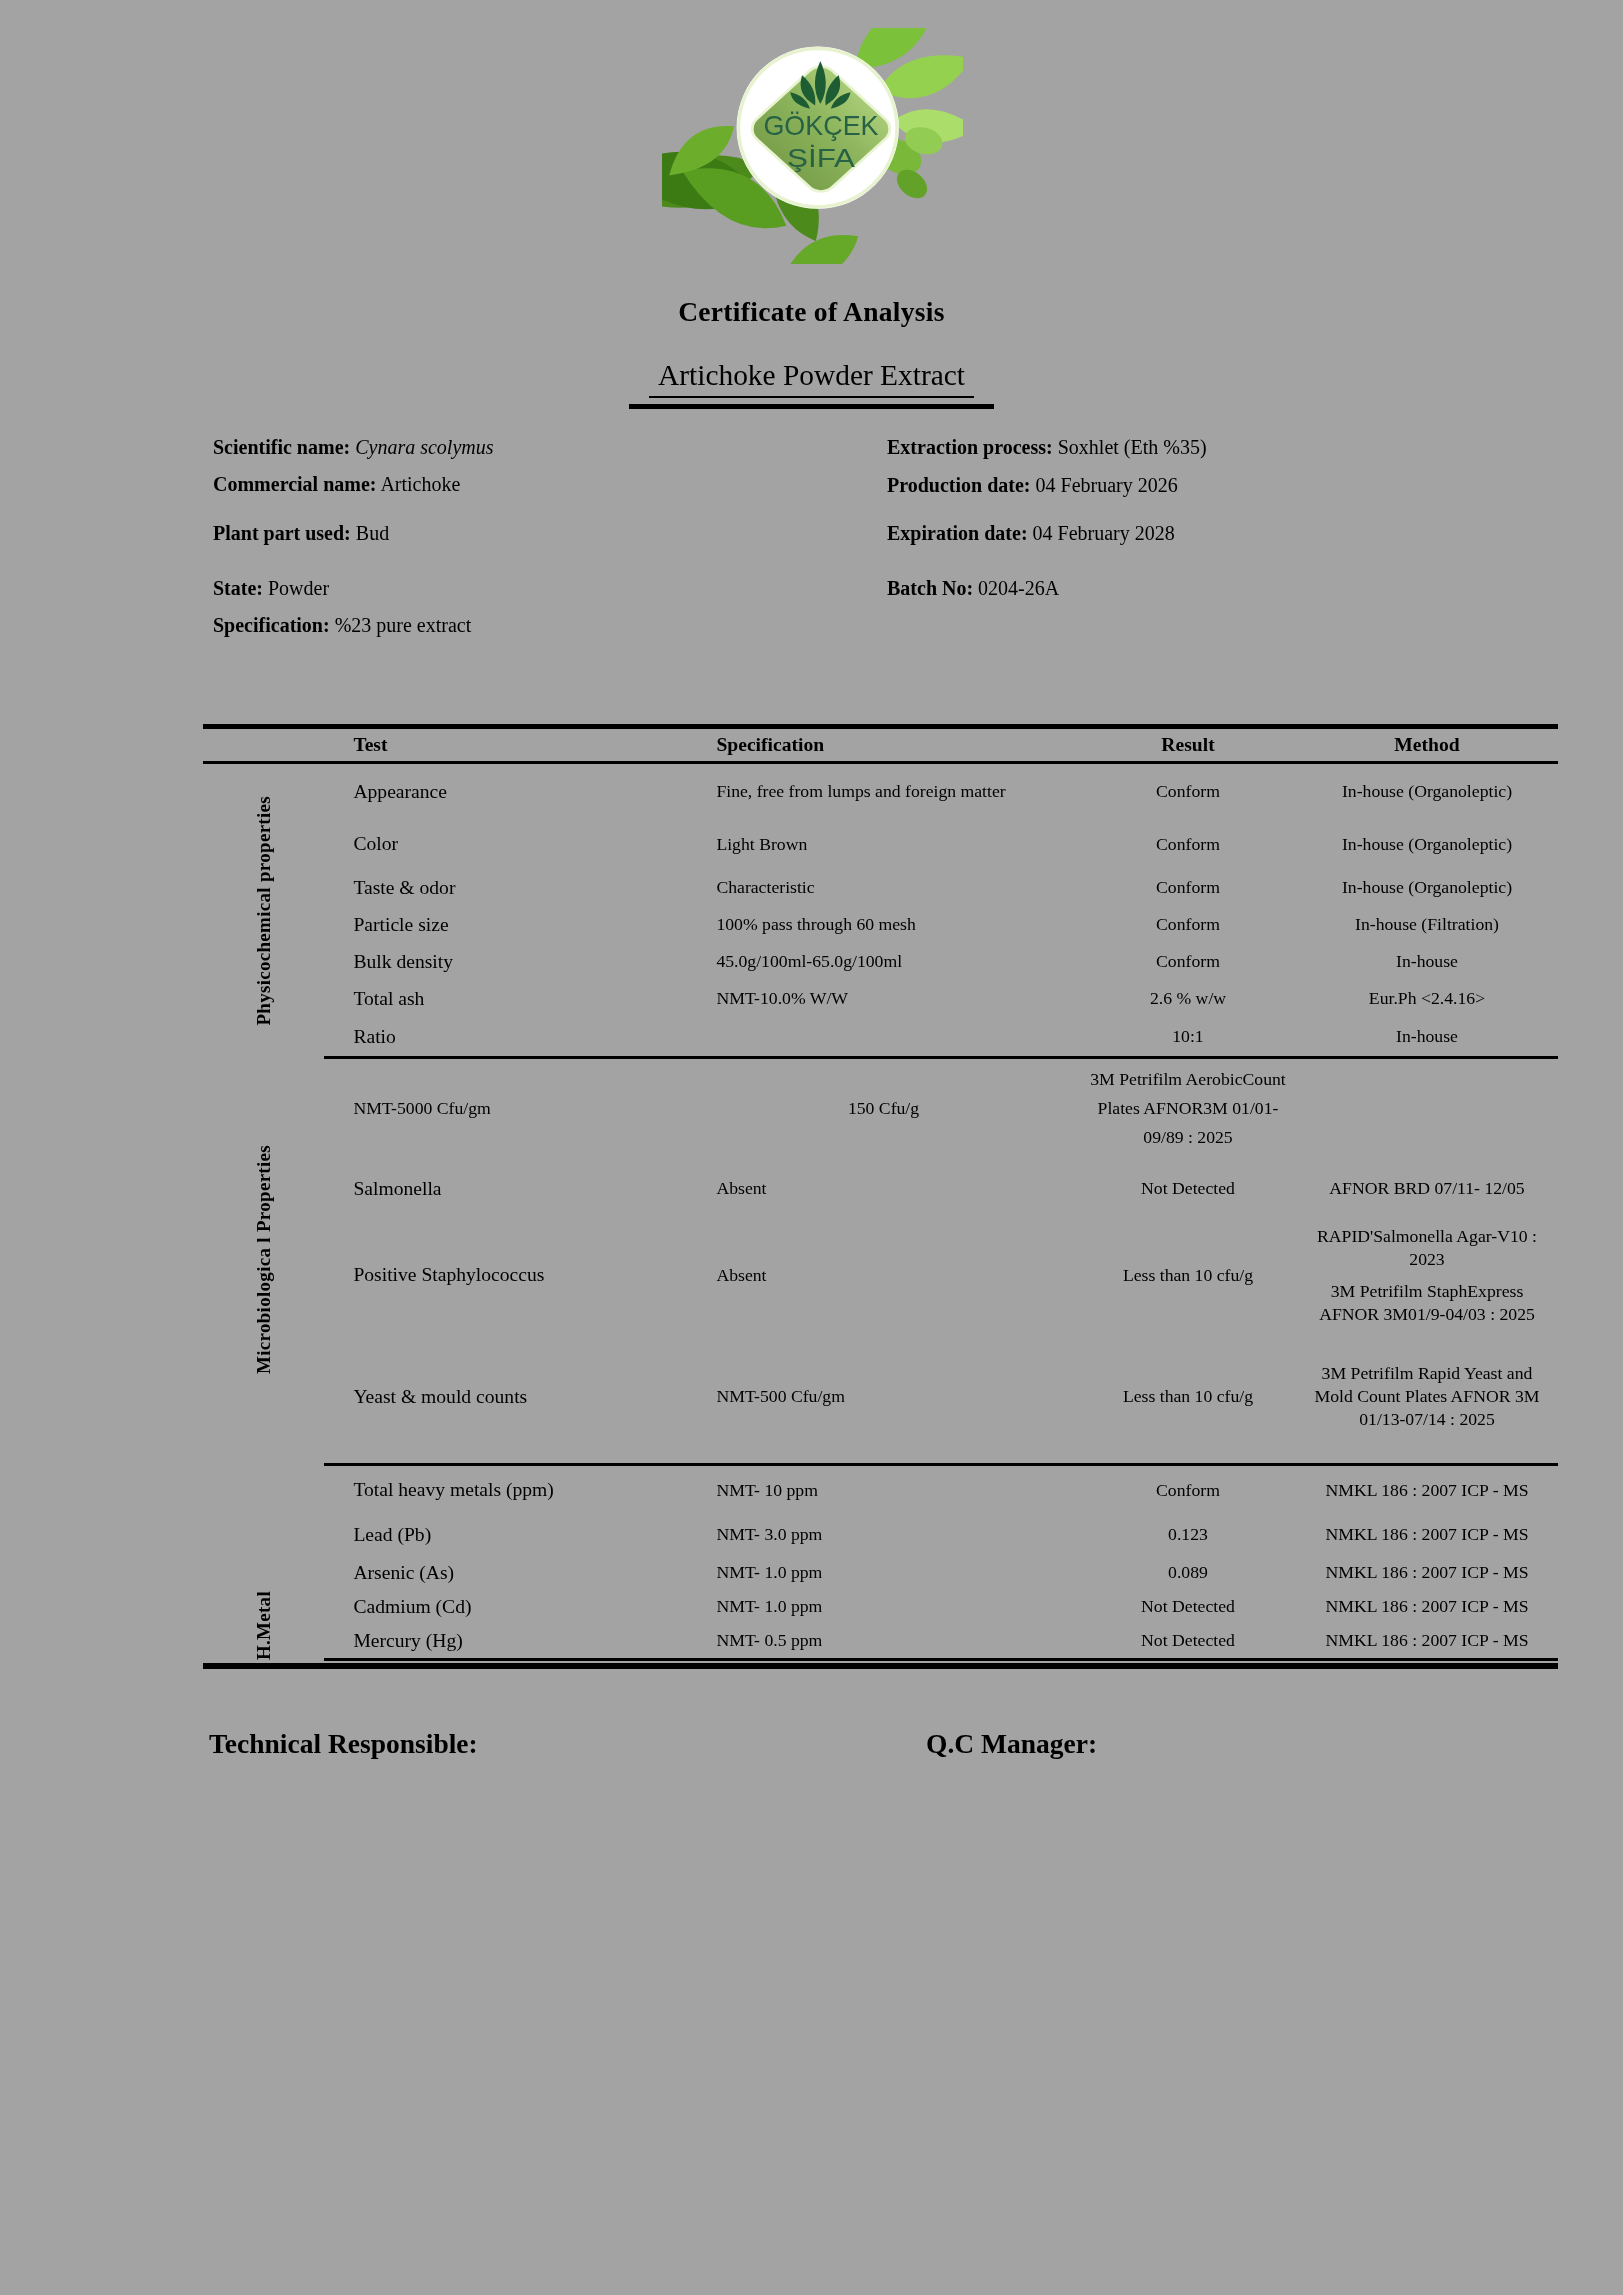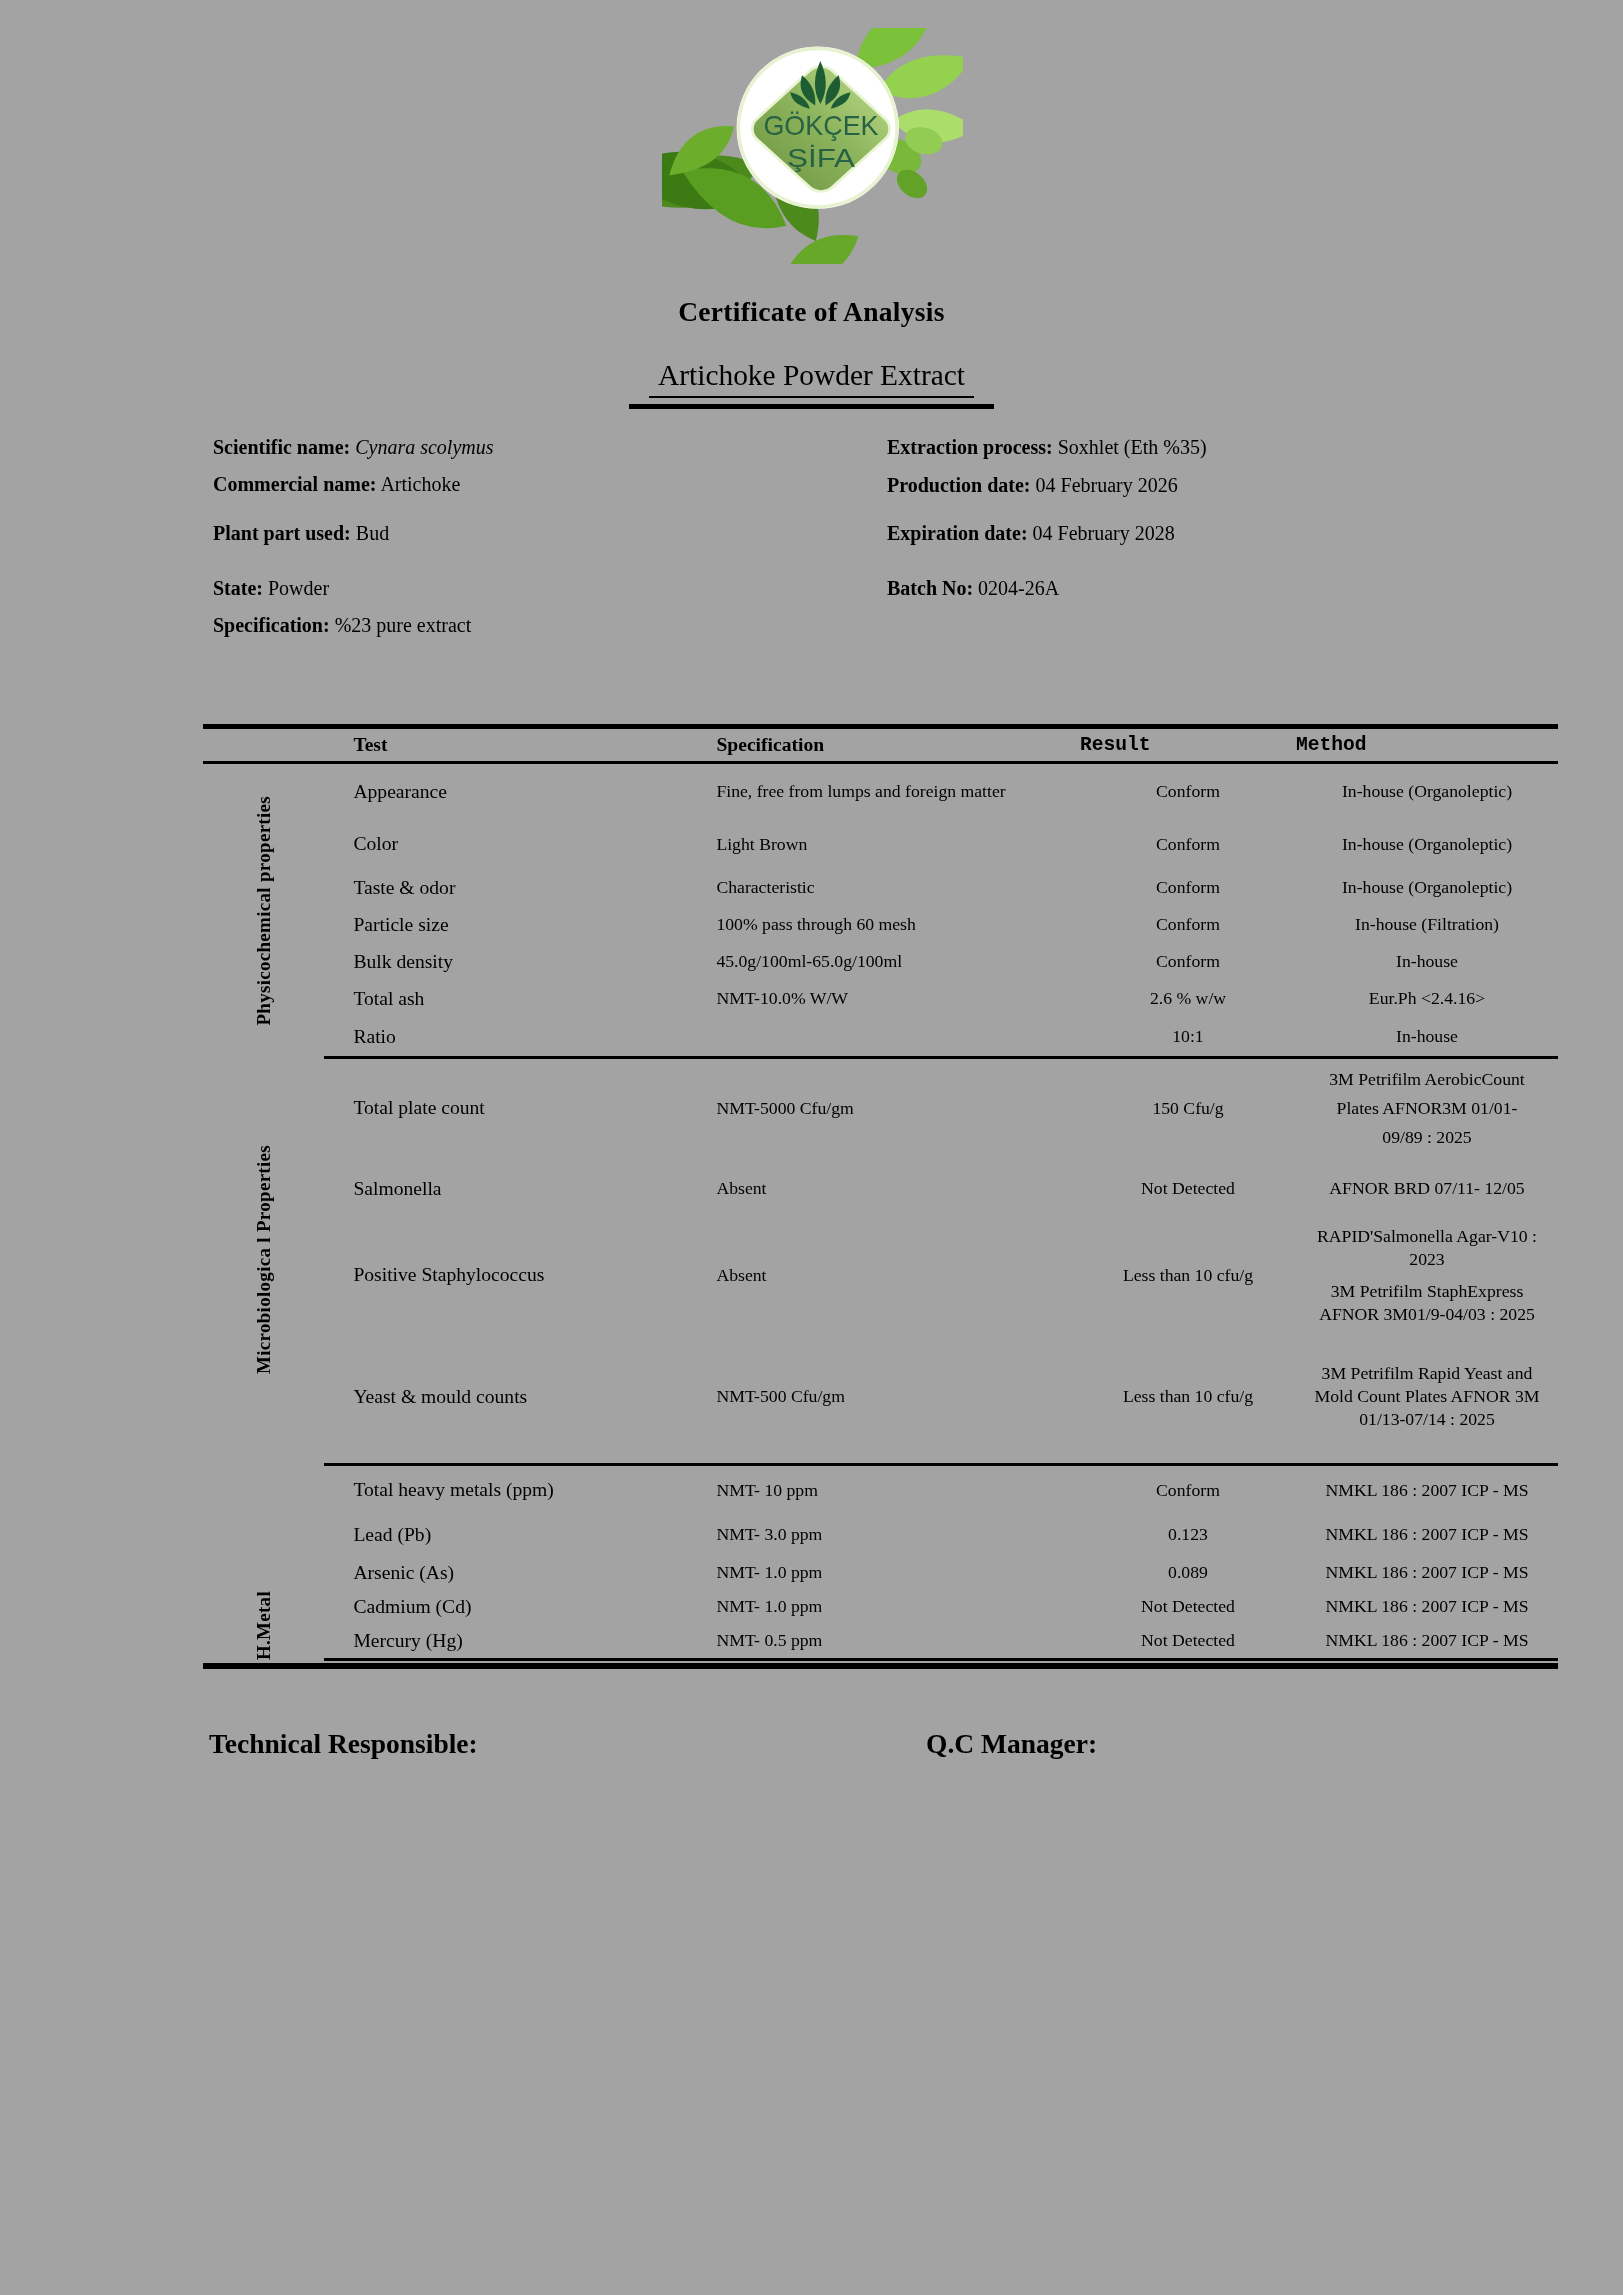--- a/index.html
+++ b/index.html
@@ -35,21 +35,21 @@
   .coa-table{position:absolute;left:203px;top:724px;width:1355px;}
   .t-rule{background:#000;width:100%;}
   .t-rule.top{height:4.6px;}
   .t-rule.mid{height:3.9px;}
   .t-rule.bottom{height:5.9px;margin-top:1.3px;}
   .t-header{
     display:grid;grid-template-columns:121px 363px 393px 216px 262px;
     height:32px;align-items:center;font-weight:bold;font-size:19.6px;
   }
   .t-header .h-test,.t-header .h-spec{padding-left:29.4px;}
-  .t-header .h-result,.t-header .h-method{font-family:Liberation Mono, monospace;}
+  .t-header .h-result,.t-header .h-method{text-align:center;}
   .t-section{display:flex;}
   .t-label-col{
     flex:0 0 121px;display:flex;align-items:center;justify-content:center;
   }
   .t-section.sec-metal .t-label-col{align-items:flex-end;padding-bottom:1.3px;}
   .vlabel{
     writing-mode:vertical-rl;transform:rotate(180deg);
     font-weight:bold;font-size:19px;white-space:nowrap;letter-spacing:0.3px;
   }
   .t-rows{flex:1;}
@@ -241,21 +241,20 @@
         </div>
       </div>
     </div>
 
     <div class="t-section divided sec-micro">
       <div class="t-label-col">
         <span class="vlabel">Microbiologica l Properties</span>
       </div>
       <div class="t-rows">
         <div class="t-row" style="height:98px">
-          <div class="c-test">Total plate count</div>
           <div class="c-spec">NMT-5000 Cfu/gm</div>
           <div class="c-result">150 Cfu/g</div>
           <div class="c-method loose">
             <div class="m-line">3M Petrifilm AerobicCount</div>
             <div class="m-line">Plates AFNOR3M 01/01-</div>
             <div class="m-line">09/89 : 2025</div>
           </div>
         </div>
         <div class="t-row" style="height:63px">
           <div class="c-test">Salmonella</div>

